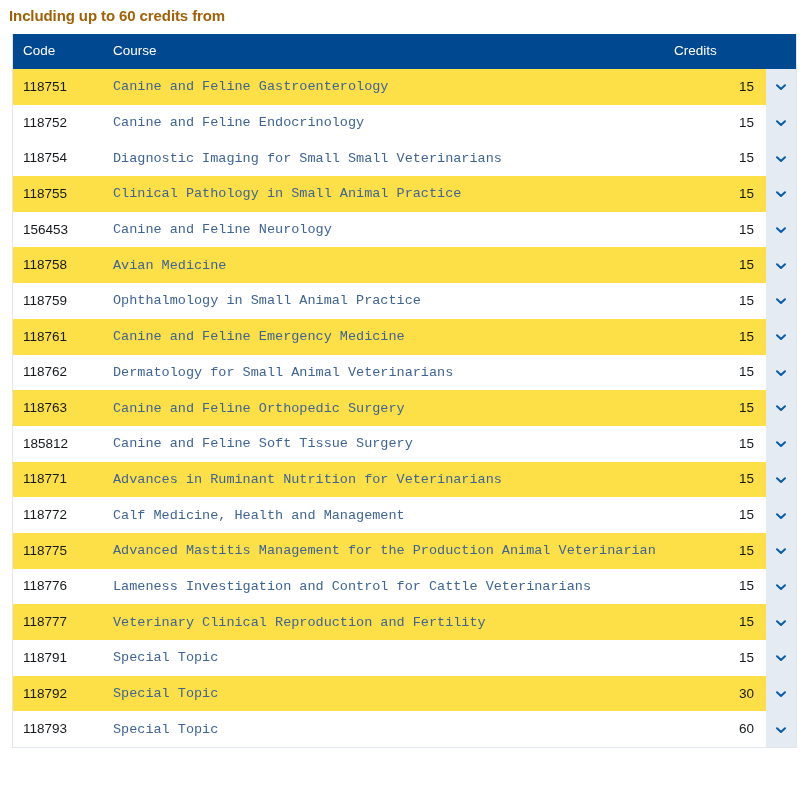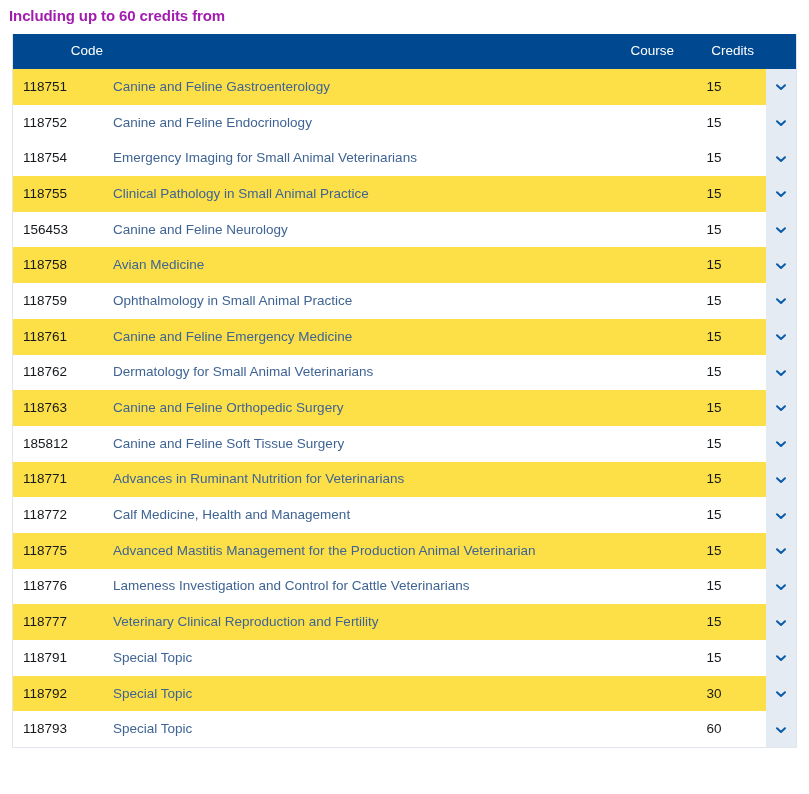--- a/index.html
+++ b/index.html
@@ -18,56 +18,56 @@
     width: 809px;
     height: 794px;
     position: relative;
     box-sizing: border-box;
   }
   .section-title {
     margin: 0;
     padding: 5px 0 0 9px;
     font-size: 15px;
     font-weight: bold;
-    color: #a21caf;
+    color: #a16207;
     letter-spacing: -0.1px;
     line-height: 22px;
   }
   .table-wrap {
     margin: 7px 12px 0 12px;
     border: 1px solid #e1e6ec;
     border-top: none;
     box-sizing: border-box;
   }
   table.course-table {
     width: 100%;
     border-collapse: collapse;
     table-layout: fixed;
   }
   table.course-table thead th {
     background: #004990;
     color: #ffffff;
     font-size: 13.5px;
     font-weight: normal;
-    text-align: right;
+    text-align: left;
     padding: 9px 0 10px 0;
     line-height: 16px;
     border: none;
   }
   th.col-code, td.col-code {
     width: 80px;
     padding-left: 10px !important;
   }
   th.col-course, td.col-course {
     width: auto;
     padding-left: 10px !important;
   }
   th.col-credits, td.col-credits {
     width: 80px;
-    text-align: center;
+    text-align: right;
     padding-right: 12px !important;
   }
   th.col-toggle, td.col-toggle {
     width: 30px;
     text-align: center;
     padding: 0 !important;
   }
   table.course-table tbody tr {
     height: 35.7px;
   }
@@ -87,20 +87,21 @@
   }
   table.course-table tbody td.col-code {
     color: #16191c;
     white-space: nowrap;
   }
   .course-link {
     color: #3f6494;
     text-decoration: none;
     font-size: 13.5px;
     cursor: pointer;
+    font-family: Liberation Mono, monospace;
   }
   td.col-credits {
     color: #16191c;
     font-size: 13.5px;
   }
   td.col-toggle {
     background: #e4ebf3 !important;
     border-left: 1px solid #dde4ed;
     cursor: pointer;
   }
@@ -144,21 +145,21 @@
           <tr class="even">
             <td class="col-code">118752</td>
             <td class="col-course"><a class="course-link">Canine and Feline Endocrinology</a></td>
             <td class="col-credits">15</td>
             <td class="col-toggle"><span class="chevron"><svg width="14" height="14" viewBox="0 0 14 14" xmlns="http://www.w3.org/2000/svg">
                   <path d="M3 5.2 L7 9 L11 5.2" fill="none" stroke="#0b5ca8" stroke-width="2" stroke-linecap="round" stroke-linejoin="round"></path>
                 </svg></span></td>
           </tr>
           <tr class="even">
             <td class="col-code">118754</td>
-            <td class="col-course"><a class="course-link">Emergency Imaging for Small Animal Veterinarians</a></td>
+            <td class="col-course"><a class="course-link">Diagnostic Imaging for Small Small Veterinarians</a></td>
             <td class="col-credits">15</td>
             <td class="col-toggle"><span class="chevron"><svg width="14" height="14" viewBox="0 0 14 14" xmlns="http://www.w3.org/2000/svg">
                   <path d="M3 5.2 L7 9 L11 5.2" fill="none" stroke="#0b5ca8" stroke-width="2" stroke-linecap="round" stroke-linejoin="round"></path>
                 </svg></span></td>
           </tr>
           <tr class="odd">
             <td class="col-code">118755</td>
             <td class="col-course"><a class="course-link">Clinical Pathology in Small Animal Practice</a></td>
             <td class="col-credits">15</td>
             <td class="col-toggle"><span class="chevron"><svg width="14" height="14" viewBox="0 0 14 14" xmlns="http://www.w3.org/2000/svg">

